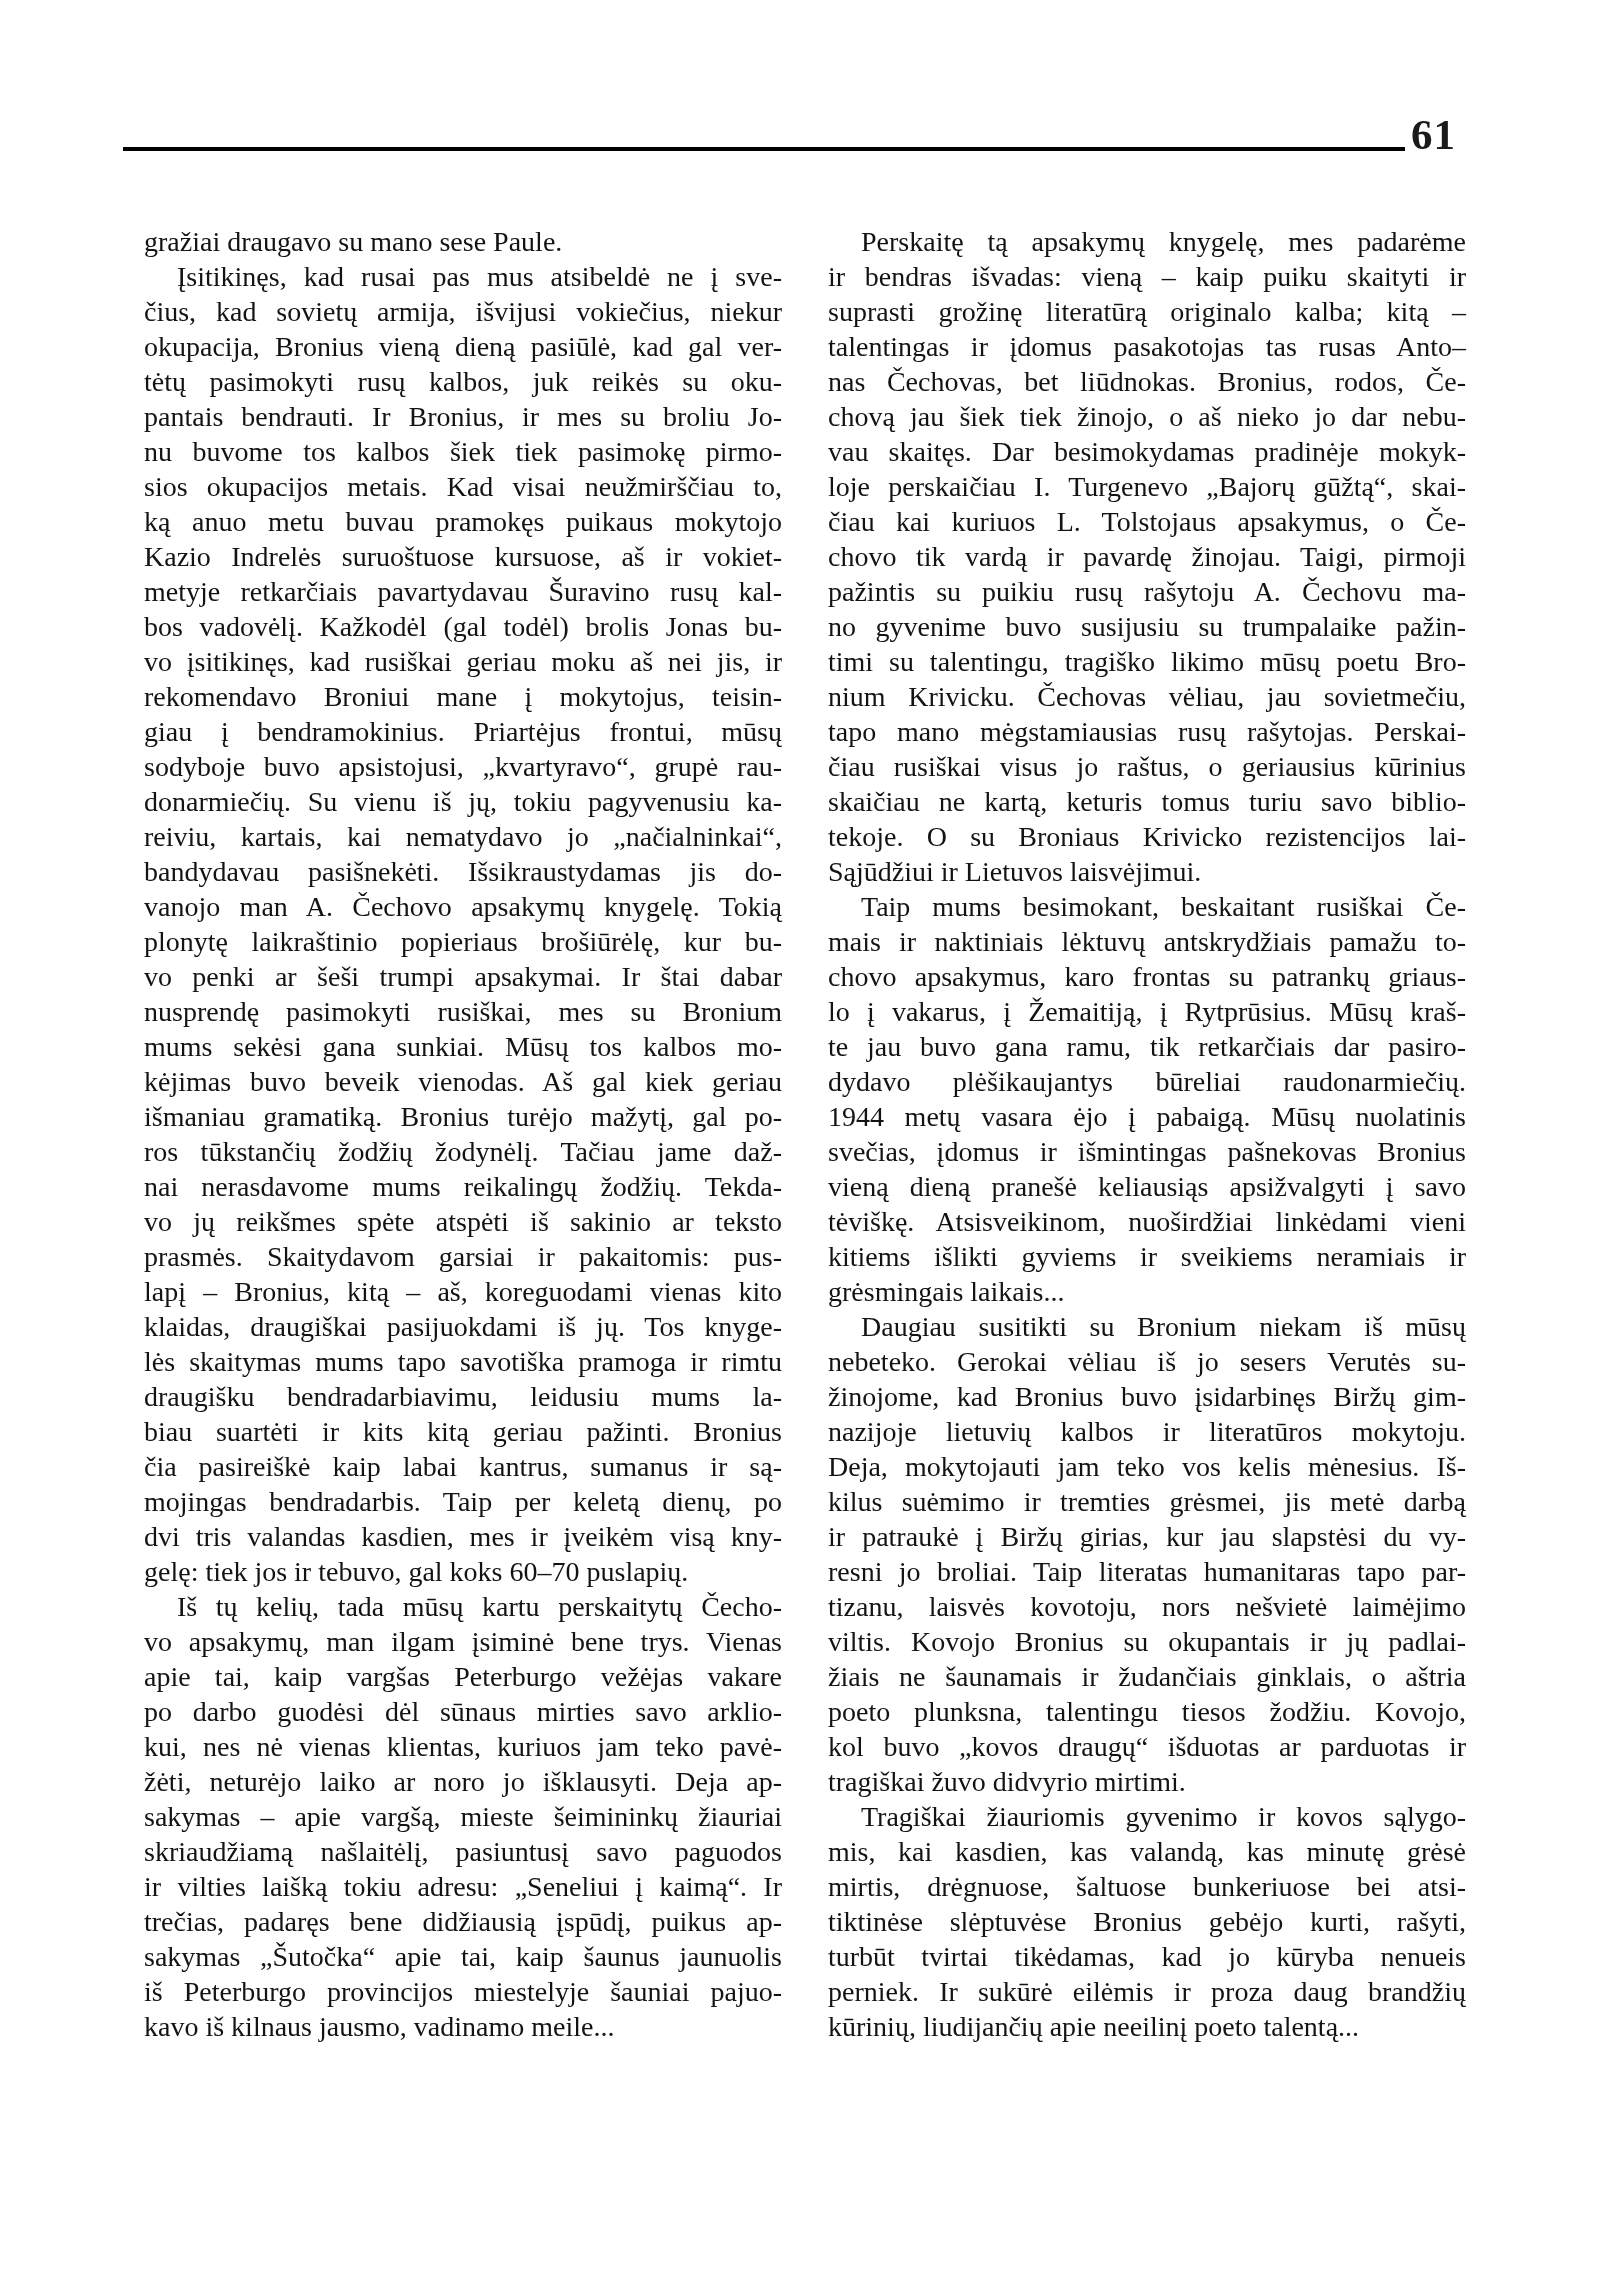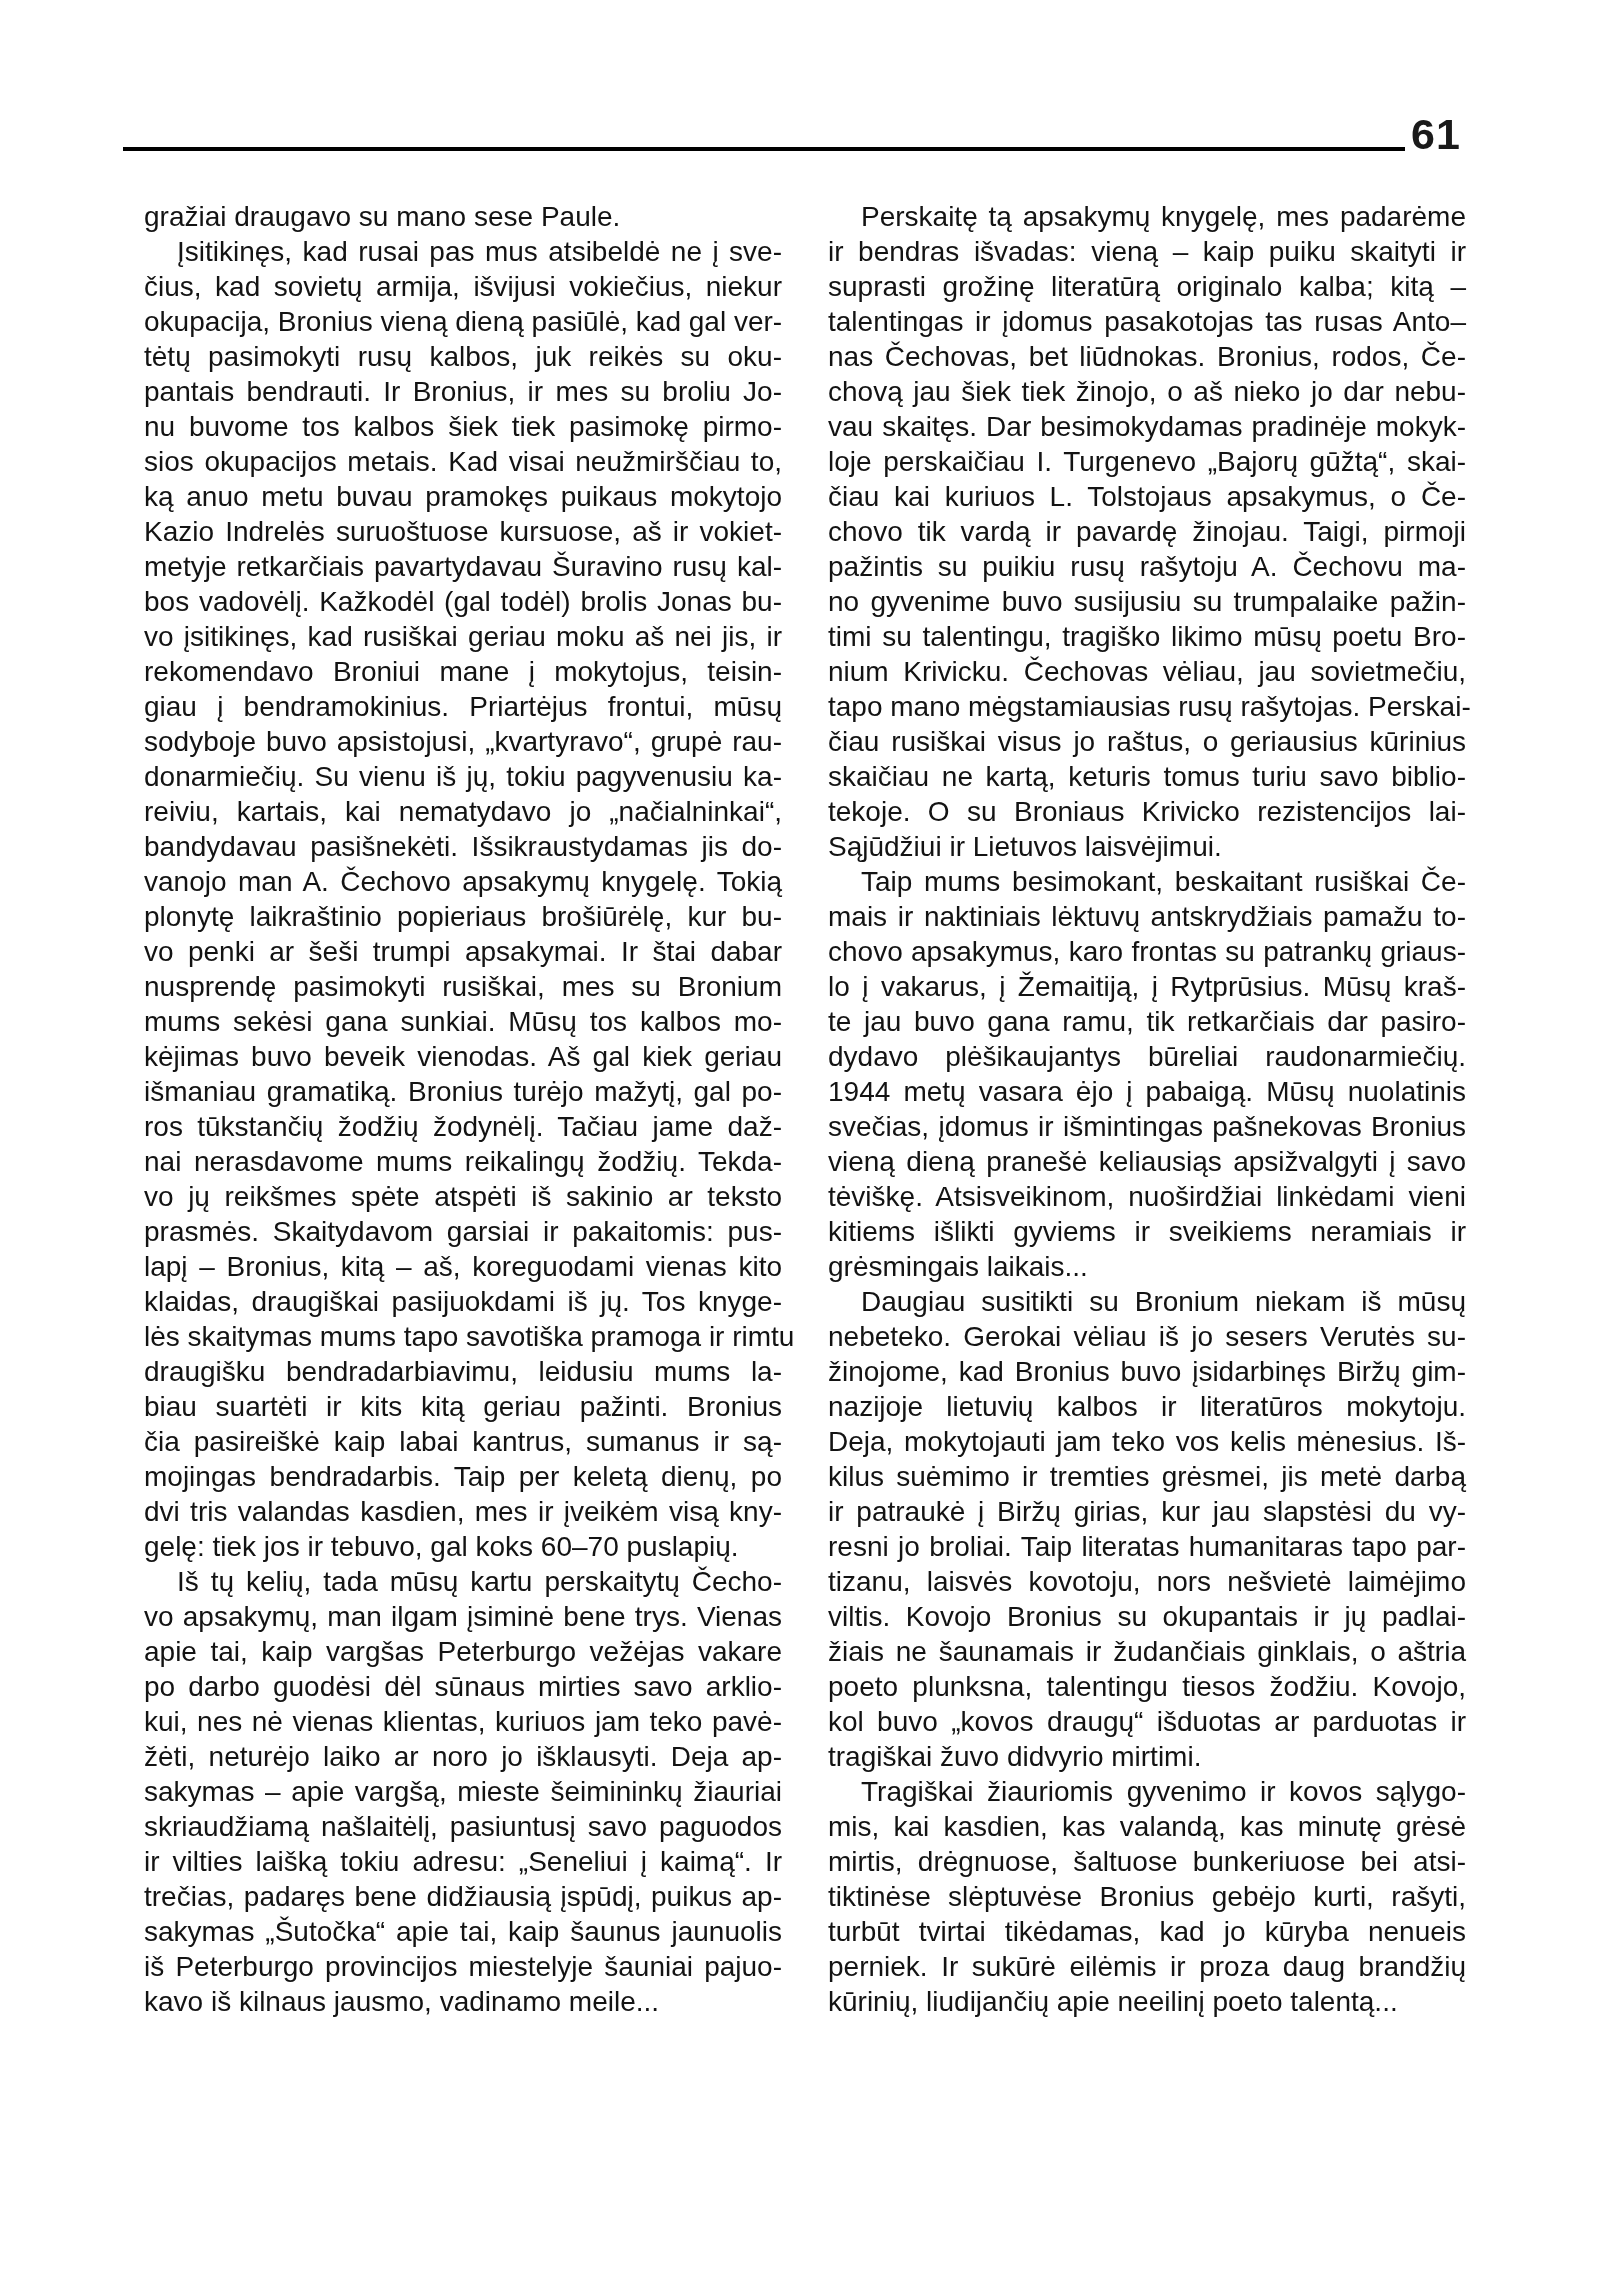--- a/index.html
+++ b/index.html
@@ -5,21 +5,21 @@
   html, body {
     margin: 0;
     padding: 0;
     background: #ffffff;
   }
   .page {
     position: relative;
     width: 1622px;
     height: 2087px;
     background: #ffffff;
-    font-family: Liberation Sans, sans-serif;
+    font-family: Liberation Serif, serif;
     color: #111111;
     overflow: hidden;
   }
   .header-rule {
     position: absolute;
     left: 123px;
     top: 147px;
     width: 1282px;
     height: 3.9px;
     background: #000000;
@@ -28,21 +28,21 @@
     position: absolute;
     left: 1411px;
     top: 110px;
     font-size: 43px;
     font-weight: bold;
     letter-spacing: 1px;
     color: #1a1a1a;
   }
   .column {
     position: absolute;
-    top: 199px;
+    top: 224px;
     width: 638px;
   }
   .column-left  { left: 144px; }
   .column-right { left: 828px; }
   .line {
     font-size: 28px;
     line-height: 35px;
     height: 35px;
     white-space: nowrap;
     text-align: justify;

